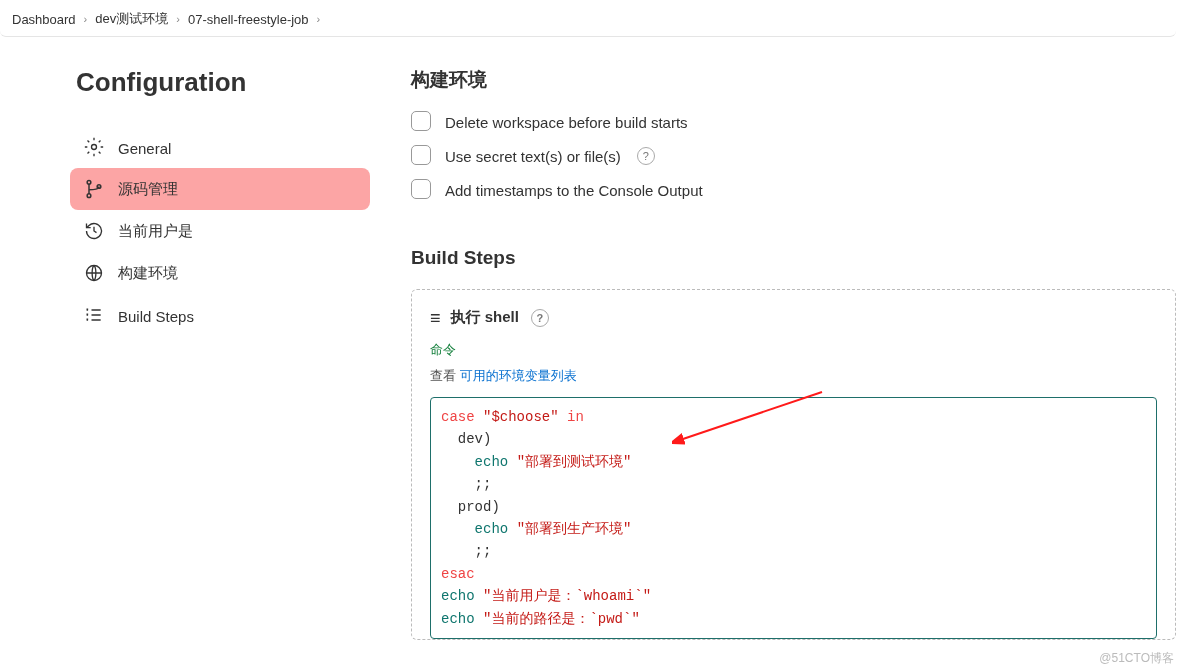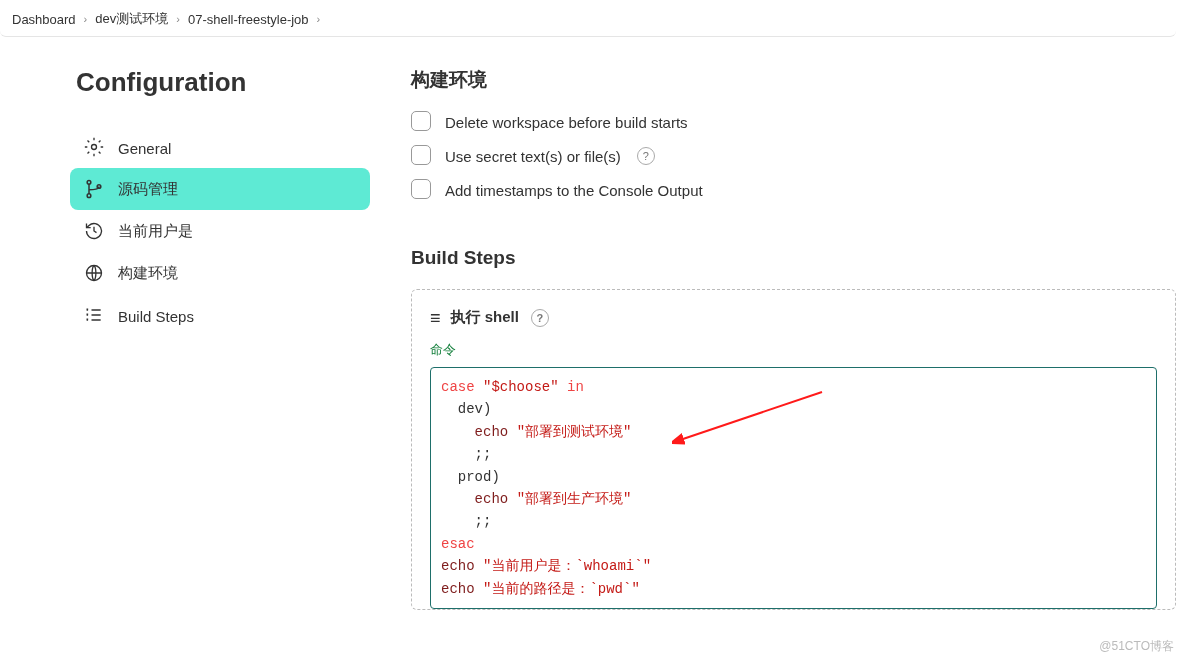--- a/index.html
+++ b/index.html
@@ -5,41 +5,41 @@
 * { box-sizing: border-box; margin: 0; padding: 0; }
 body { font-family: -apple-system, BlinkMacSystemFont, "Segoe UI", Arial, sans-serif; font-size: 14px; color: #333; background: #fff; width: 1184px; height: 671px; overflow: hidden; position: relative; }
 .breadcrumb { display: flex; align-items: center; padding: 8px 20px 8px 12px; border-bottom: 1px solid #e5e5e5; gap: 8px; font-size: 13px; color: #333; border-radius: 6px; margin: 2px 8px 0 0; }
 .breadcrumb a { color: #333; text-decoration: none; cursor: pointer; }
 .breadcrumb .chev { color: #888; font-size: 11px; }
 .content-wrap { display: flex; padding: 30px 0 0 30px; gap: 41px; margin-left: 40px; }
 .sidebar { width: 300px; flex-shrink: 0; }
 .sidebar h1 { font-size: 26px; font-weight: 700; margin-bottom: 28px; padding-left: 6px; }
 .nav-list { list-style: none; }
 .nav-item { display: flex; align-items: flex-end; gap: 14px; padding: 11px 14px; border-radius: 8px; cursor: pointer; font-size: 15px; color: #333; }
-.nav-item.active { background: #5eead4; font-weight: 500; }
+.nav-item.active { background: #fca5a5; font-weight: 500; }
 .nav-item .icon { width: 20px; height: 20px; display: flex; align-items: center; justify-content: center; flex-shrink: 0; }
 .main { flex: 1; padding-right: 8px; }
 .section-title { font-size: 19px; font-weight: 700; margin-bottom: 18px; }
 .check-row { display: flex; align-items: flex-end; gap: 14px; margin-bottom: 14px; }
 .checkbox { width: 20px; height: 20px; border: 1.5px solid #999; border-radius: 5px; cursor: pointer; flex-shrink: 0; }
 .check-label { font-size: 15px; color: #333; }
 .help { width: 18px; height: 18px; border: 1px solid #aaa; border-radius: 50%; font-size: 11px; color: #777; display: flex; align-items: center; justify-content: center; cursor: pointer; margin-left: 2px; }
 .build-steps-title { font-size: 19px; font-weight: 700; margin: 48px 0 20px 0; }
 .step-card { border: 1px dashed #bbb; border-radius: 6px; padding: 18px 18px 0 18px; position: relative; }
 .step-header { display: flex; align-items: center; gap: 10px; font-size: 15px; font-weight: 700; margin-bottom: 14px; }
 .drag-icon { cursor: move; font-size: 18px; line-height: 1; }
 .small-label { font-size: 13px; color: #15803d; margin-bottom: 8px; }
 .hint-row { font-size: 13px; color: #555; margin-bottom: 12px; }
 .hint-row a { color: #0b72d0; text-decoration: none; cursor: pointer; }
 .code-box { border: 1.5px solid #1e6f6a; border-radius: 4px; padding: 8px 10px; font-family: Consolas, "Courier New", monospace; font-size: 14px; line-height: 1.6; white-space: pre; overflow: hidden; }
 .kw { color: #ef4444; }
 .str { color: #c41a16; }
-.cmd { color: #7f1d1d; }
+.cmd { color: #0f766e; }
 .arrow { position: absolute; top: 100px; left: 260px; pointer-events: none; }
-.watermark { position: absolute; right: 10px; bottom: 16px; color: #bbb; font-size: 12px; text-align: right; }
+.watermark { position: absolute; right: 10px; bottom: 4px; color: #bbb; font-size: 12px; text-align: right; }
 </style>
 </head>
 <body>
 
 <div class="breadcrumb">
   <a>Dashboard</a>
   <span class="chev">›</span>
   <a>dev测试环境</a>
   <span class="chev">›</span>
   <a>07-shell-freestyle-job</a>
@@ -129,20 +129,23 @@
           <line x1="150" y1="2" x2="8" y2="50" stroke="#ff1a1a" stroke-width="2" marker-end="url(#ah)"></line>
         </svg>
 
       <div class="step-header">
         <span class="drag-icon">≡</span>
         <span>执行 shell</span>
         <span class="help">?</span>
       </div>
 
       <div class="small-label">命令</div>
+      <div class="hint-row">
+        <span>查看 </span><a>可用的环境变量列表</a>
+      </div>
 
       <div class="code-box"><span class="kw">case </span><span class="str">"$choose"</span><span class="kw"> in</span>
 <span>  dev)</span>
 <span class="cmd">    echo </span><span class="str">"部署到测试环境"</span>
 <span>    ;;</span>
 <span>  prod)</span>
 <span class="cmd">    echo </span><span class="str">"部署到生产环境"</span>
 <span>    ;;</span>
 <span class="kw">esac</span>
 <span class="cmd">echo </span><span class="str">"当前用户是：`whoami`"</span>

